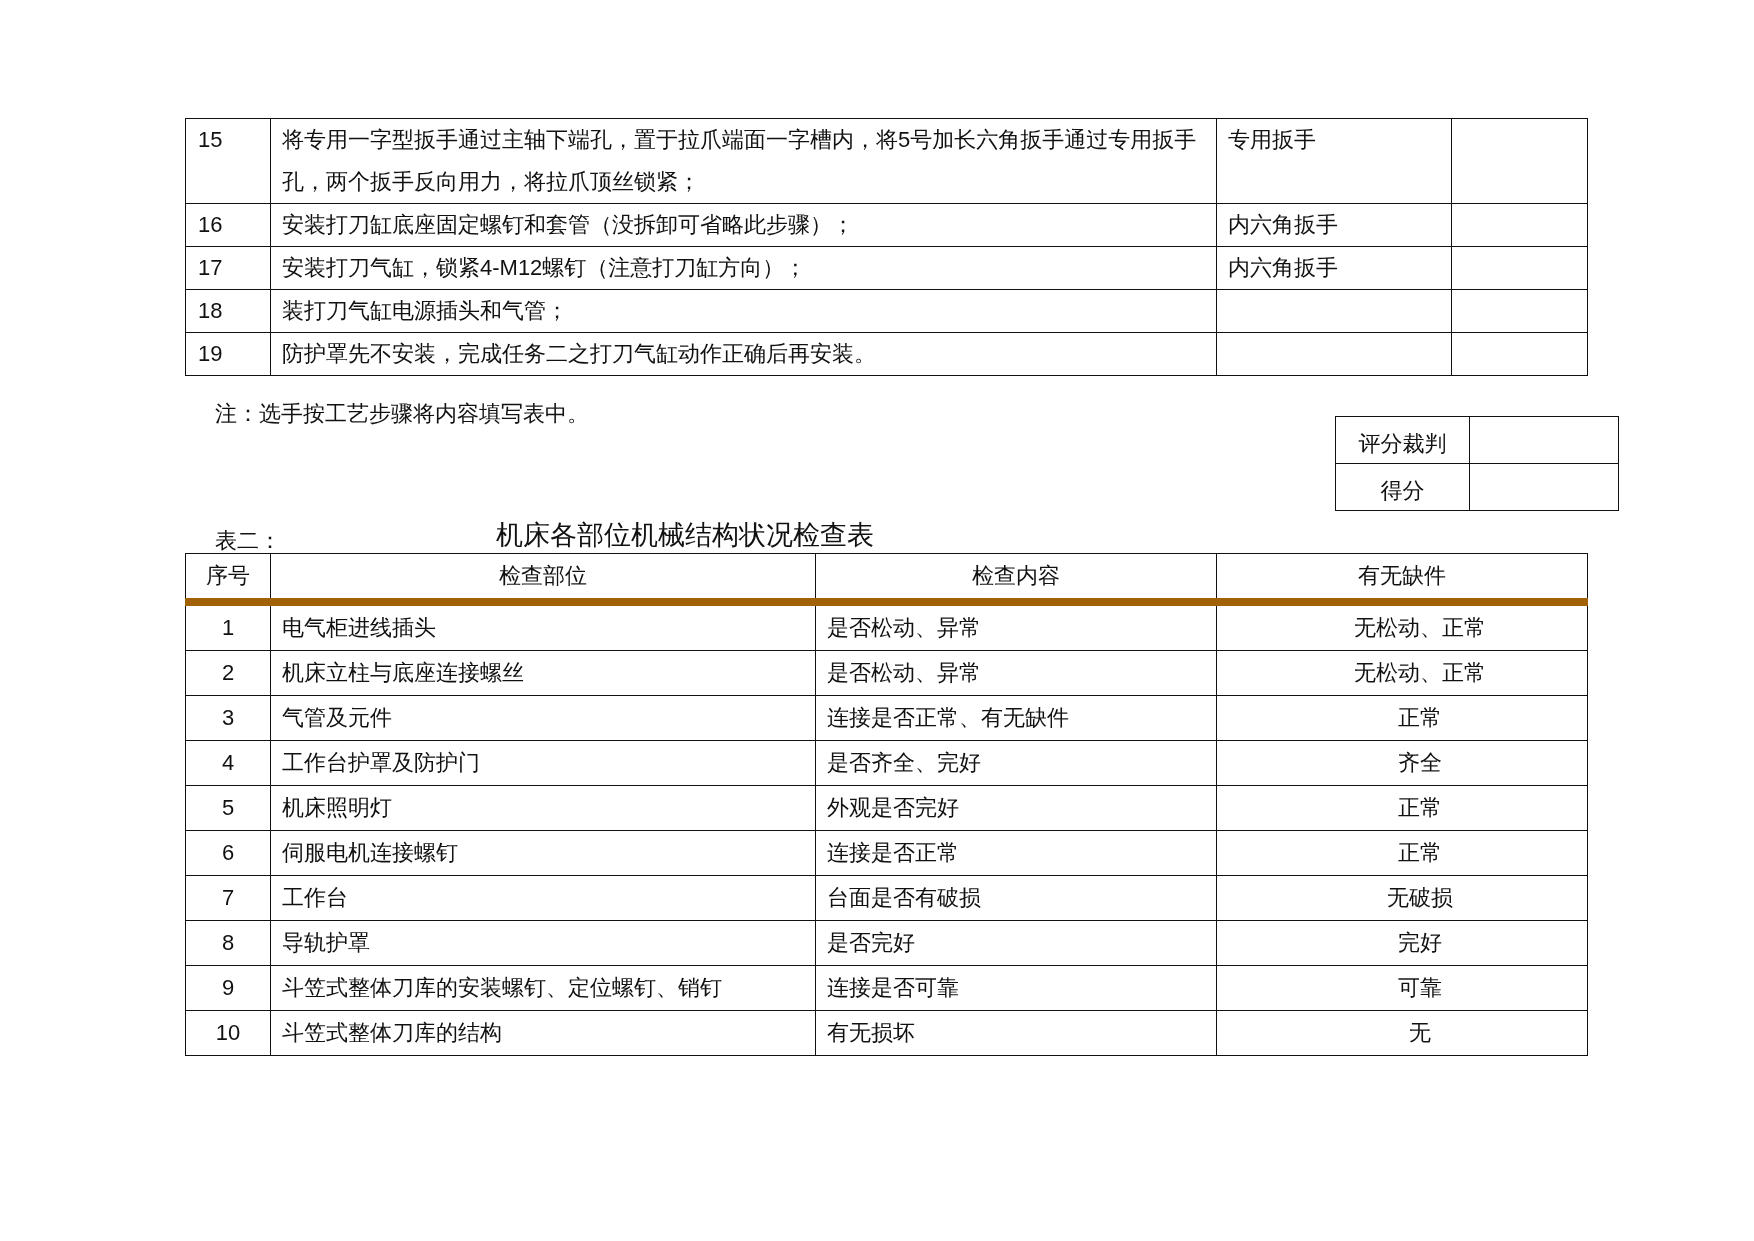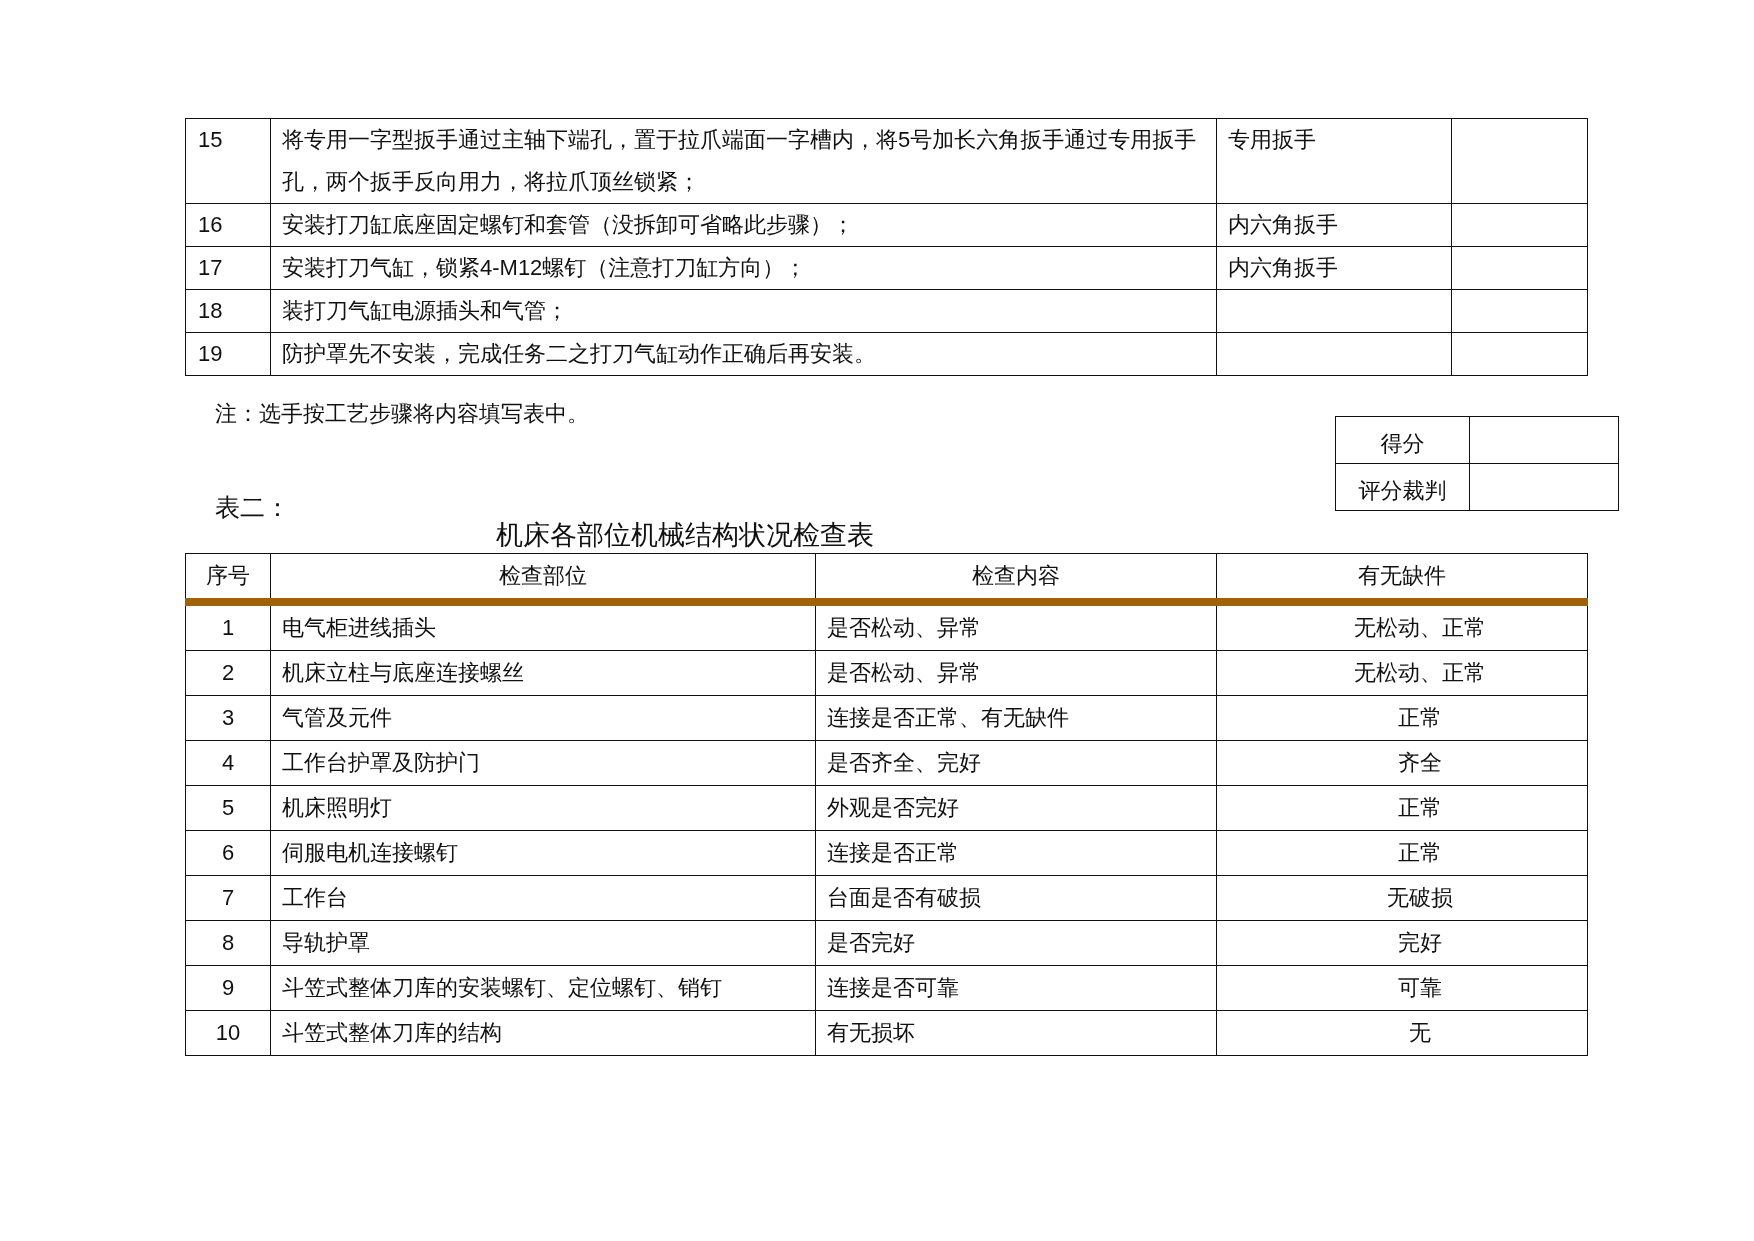--- a/index.html
+++ b/index.html
@@ -9,21 +9,21 @@
   td, th { border: 1.5px solid #111; padding: 0; font-weight: normal; font-size: 22px; }
   #steps-table { left: 185px; top: 118px; width: 1402px; }
   #steps-table td { vertical-align: top; height: 41px; line-height: 42px; }
   #steps-table td.num { padding-left: 12px; }
   #steps-table td.desc { padding-left: 11px; }
   #steps-table td.tool { padding-left: 11px; }
   #steps-table tr.tall td { height: 82px; }
   #note { position: absolute; left: 215px; top: 398px; font-size: 22px; line-height: 32px; }
   #score-table { left: 1335px; top: 416px; width: 283px; }
   #score-table td { height: 46px; text-align: center; vertical-align: bottom; font-size: 22px; line-height: 38px; }
-  #table2-label { position: absolute; left: 215px; top: 492px; font-size: 25px; line-height: 30px; }
+  #table2-label { position: absolute; left: 215px; top: 526px; font-size: 22px; line-height: 30px; }
   #table2-title { position: absolute; left: 496px; top: 518px; font-size: 27px; line-height: 34px; }
   #check-table { left: 185px; top: 553px; width: 1402px; }
   #check-table th { height: 41px; line-height: 44px; text-align: center; vertical-align: bottom; border-bottom: 8px solid #a16207; }
   #check-table td { height: 41px; line-height: 44px; vertical-align: bottom; }
   #check-table td.num { text-align: center; }
   #check-table td.left { padding-left: 11px; }
   #check-table td.center { text-align: center; padding-left: 36px; }
 </style>
 </head>
 <body>
@@ -71,25 +71,25 @@
 
 <div id="note">注：选手按工艺步骤将内容填写表中。</div>
 
 <table id="score-table">
   <colgroup>
       <col style="width:134px">
       <col style="width:149px">
     </colgroup>
   <tbody>
       <tr>
-    <td>得分</td>
+    <td>评分裁判</td>
     <td></td>
   </tr>
   <tr>
-    <td>评分裁判</td>
+    <td>得分</td>
     <td></td>
   </tr>
 </tbody>
   </table>
 
 <div id="table2-label">表二：</div>
 <div id="table2-title">机床各部位机械结构状况检查表</div>
 
 <table id="check-table">
   <colgroup>

